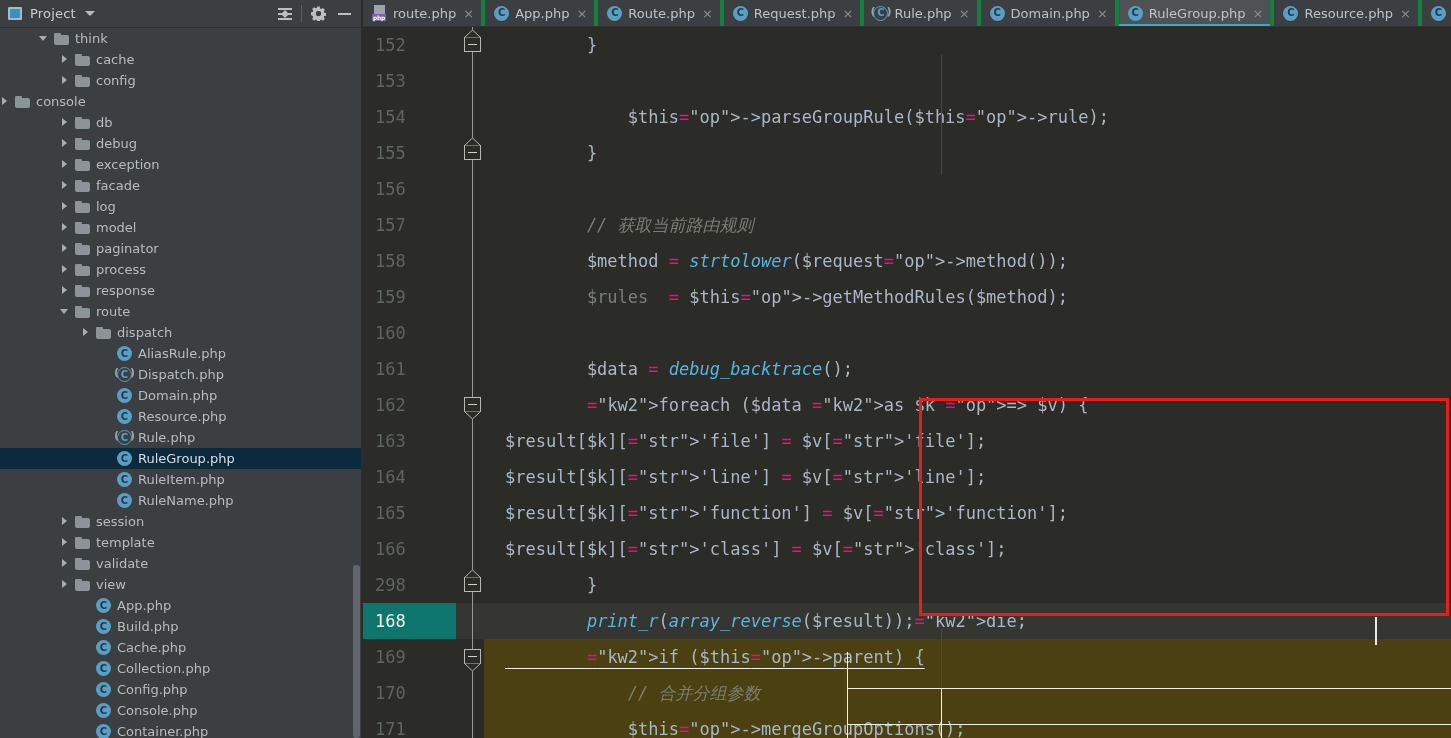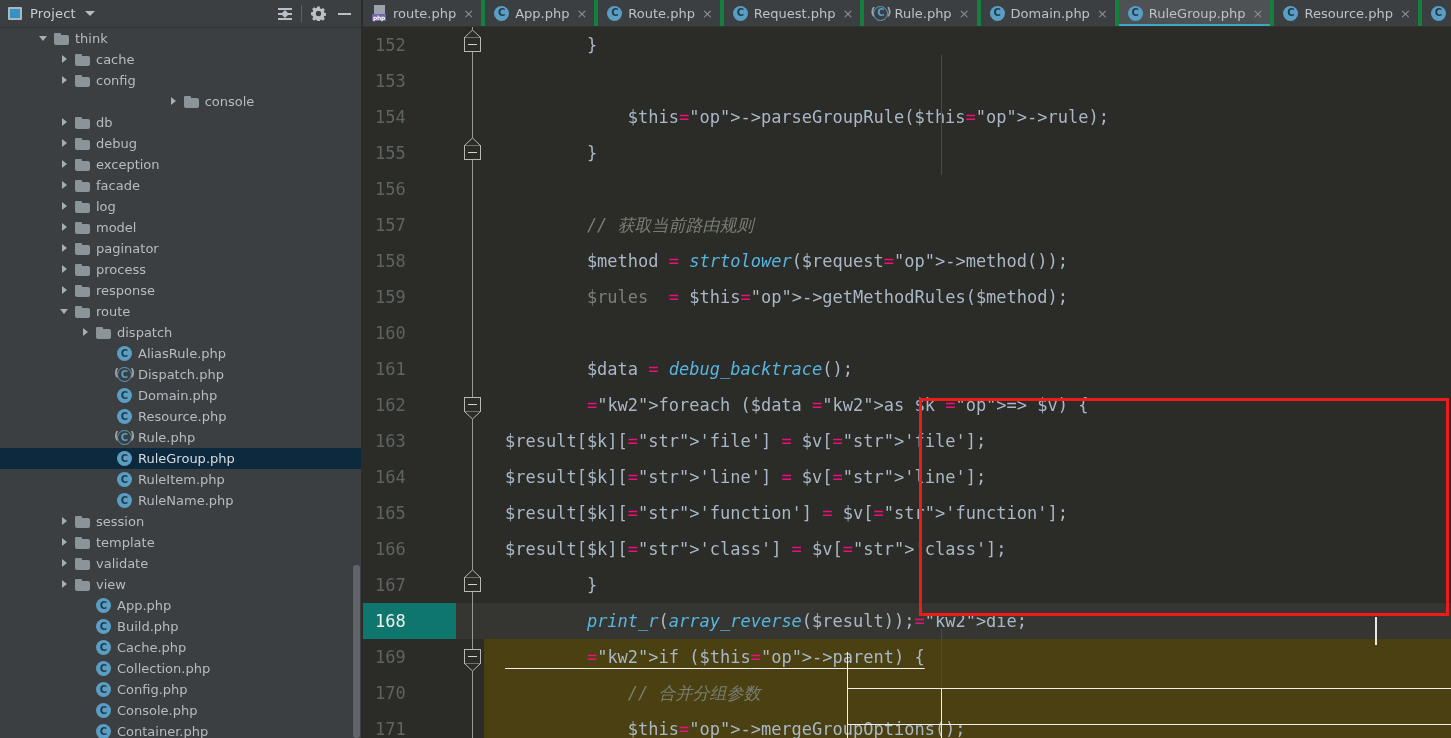--- a/index.html
+++ b/index.html
@@ -375,21 +375,21 @@
         <div class="trow" style="padding-left: 60px;">
           <span class="arrow closed"></span>
           <span class="folder-ico"></span>
           <span class="tlabel">cache</span>
         </div>
         <div class="trow" style="padding-left: 60px;">
           <span class="arrow closed"></span>
           <span class="folder-ico"></span>
           <span class="tlabel">config</span>
         </div>
-        <div class="trow" style="padding-left: 60px; justify-content: center;">
+        <div class="trow" style="">
           <span class="arrow closed"></span>
           <span class="folder-ico"></span>
           <span class="tlabel">console</span>
         </div>
         <div class="trow" style="padding-left: 60px;">
           <span class="arrow closed"></span>
           <span class="folder-ico"></span>
           <span class="tlabel">db</span>
         </div>
         <div class="trow" style="padding-left: 60px;">
@@ -679,21 +679,21 @@
             <div class="gutter-pad"></div>
             <div class="code">$result[$k][<span class<span="" class="op">=</span>"str"&gt;'function'] <span class="op">=</span> $v[<span class<span="" class="op">=</span>"str"&gt;'function'];</div>
           </div>
           <div class="ln-row">
             <div class="gutter-num">166</div>
             <div class="gutter-fold"></div>
             <div class="gutter-pad"></div>
             <div class="code">$result[$k][<span class<span="" class="op">=</span>"str"&gt;'class'] <span class="op">=</span> $v[<span class<span="" class="op">=</span>"str"&gt;'class'];</div>
           </div>
           <div class="ln-row">
-            <div class="gutter-num">167</div>
+            <div class="gutter-num">298</div>
             <div class="gutter-fold"></div>
             <div class="gutter-pad"></div>
             <div class="code">        }</div>
           </div>
           <div class="ln-row current">
             <div class="gutter-num">168</div>
             <div class="gutter-fold"></div>
             <div class="gutter-pad"></div>
             <div class="code">        <span class="fni">print_r</span>(<span class="fni">array_reverse</span>($result));<span class<span="" class="op">=</span>"kw2"&gt;die;</div>
           </div>

